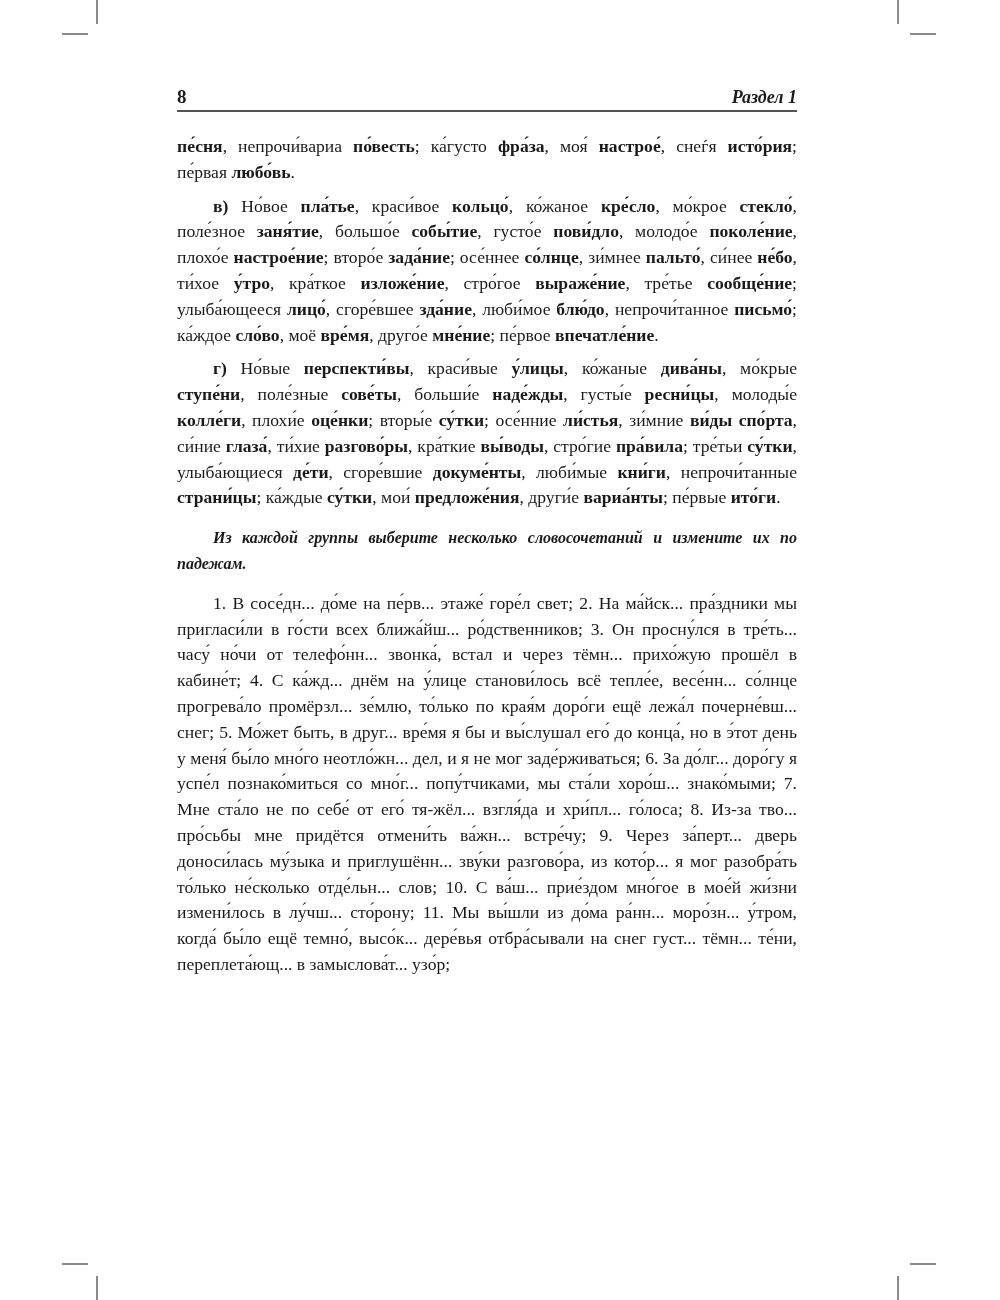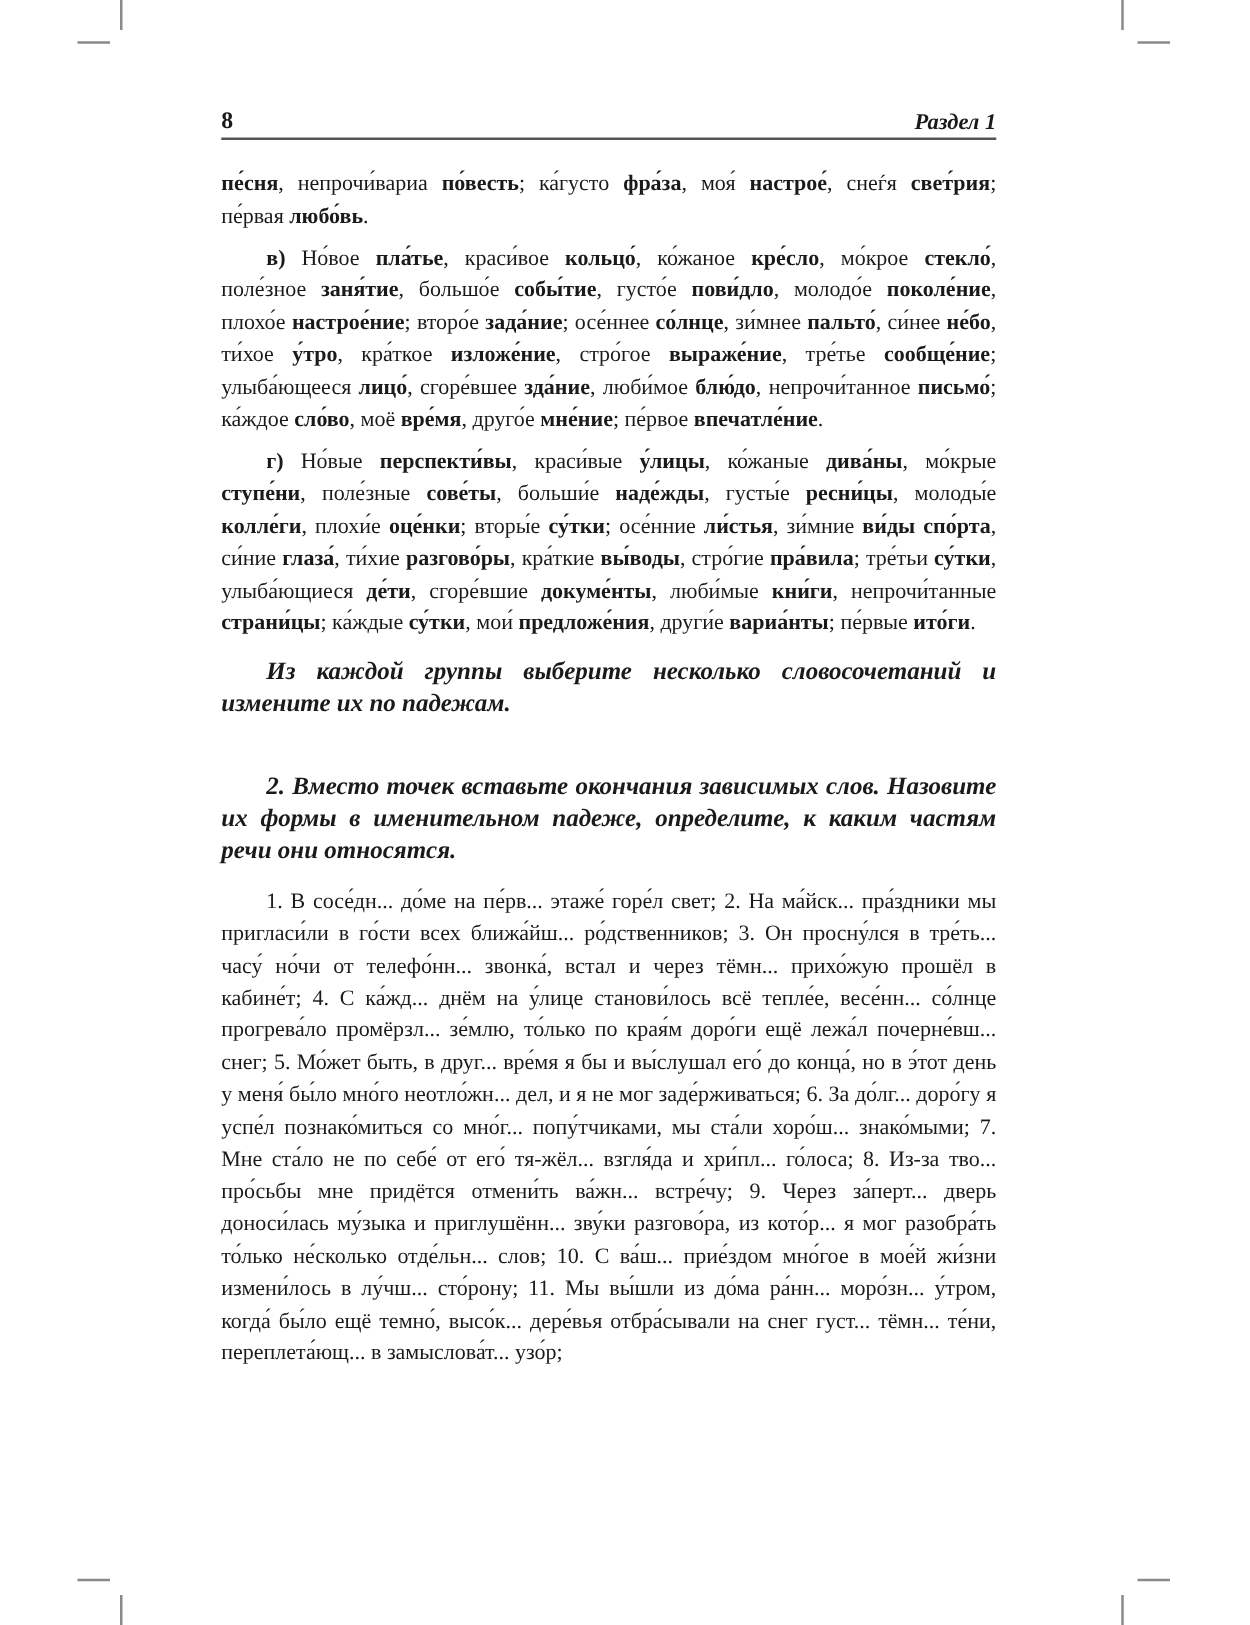--- a/index.html
+++ b/index.html
@@ -9,21 +9,21 @@
     .crop.v { width: 2px; height: 24px; }
     .crop.h { width: 26px; height: 2px; }
     .page { position: absolute; left: 177px; top: 80px; width: 620px; }
     .header { display: flex; justify-content: space-between; align-items: flex-end;
               height: 28px; border-bottom: 2px solid #555; padding-bottom: 2px; }
     .page-num { font-size: 19px; font-weight: bold; line-height: 22px; }
     .section { font-size: 18px; font-style: italic; font-weight: bold; line-height: 22px; }
     .body { margin-top: 22px; font-size: 17.6px; line-height: 25.8px; text-align: justify; }
     .body p { margin: 0; }
     .indent { text-indent: 36px; }
-    .task { font-style: italic; font-weight: bold; font-size: 20px; }
+    .task { font-style: italic; font-weight: bold; font-size: 16px; }
     .gap1 { margin-top: 14px !important; }
     .gap2 { margin-top: 40px !important; }
     .gap3 { margin-top: 8px !important; }
     b { font-weight: bold; }
   </style>
 </head>
 <body>
 
 <div class="crop v" style="left:96px; top:0;"></div>
 <div class="crop h" style="left:62px; top:33px;"></div>
@@ -34,20 +34,19 @@
 <div class="crop h" style="left:910px; top:1263px;"></div>
 <div class="crop v" style="left:897px; top:1276px;"></div>
 
 <div class="page">
   <div class="header">
     <span class="page-num">8</span>
     <span class="section">Раздел 1</span>
   </div>
 
   <div class="body">
-    <p><b>пе́сня</b><span>, непрочи́вариа </span><b>по́весть</b><span>; ка́густо </span><b>фра́за</b><span>, моя́ </span><b>настрое́</b><span>, снеѓя </span><b>свет́рия</b><span>; пе́рвая </span><b>любо́вь</b><span>.</span></p>
+    <p><b>пе́сня</b><span>, непрочи́вариа </span><b>по́весть</b><span>; ка́густо </span><b>фра́за</b><span>, моя́ </span><b>настрое́</b><span>, снеѓя </span><b>исто́рия</b><span>; пе́рвая </span><b>любо́вь</b><span>.</span></p>
     <p class="indent gap3"><b>в) </b><span>Но́вое </span><b>пла́тье</b><span>, краси́вое </span><b>кольцо́</b><span>, ко́жаное </span><b>кре́сло</b><span>, мо́крое </span><b>стекло́</b><span>, поле́зное </span><b>заня́тие</b><span>, большо́е </span><b>собы́тие</b><span>, густо́е </span><b>пови́дло</b><span>, молодо́е </span><b>поколе́ние</b><span>, плохо́е </span><b>настрое́ние</b><span>; второ́е </span><b>зада́ние</b><span>; осе́ннее </span><b>со́лнце</b><span>, зи́мнее </span><b>пальто́</b><span>, си́нее </span><b>не́бо</b><span>, ти́хое </span><b>у́тро</b><span>, кра́ткое </span><b>изложе́ние</b><span>, стро́гое </span><b>выраже́ние</b><span>, тре́тье </span><b>сообще́ние</b><span>; улыба́ющееся </span><b>лицо́</b><span>, сгоре́вшее </span><b>зда́ние</b><span>, люби́мое </span><b>блю́до</b><span>, непрочи́танное </span><b>письмо́</b><span>; ка́ждое </span><b>сло́во</b><span>, моё </span><b>вре́мя</b><span>, друго́е </span><b>мне́ние</b><span>; пе́рвое </span><b>впечатле́ние</b><span>.</span></p>
     <p class="indent gap3"><b>г) </b><span>Но́вые </span><b>перспекти́вы</b><span>, краси́вые </span><b>у́лицы</b><span>, ко́жаные </span><b>дива́ны</b><span>, мо́крые </span><b>ступе́ни</b><span>, поле́зные </span><b>сове́ты</b><span>, больши́е </span><b>наде́жды</b><span>, густы́е </span><b>ресни́цы</b><span>, молоды́е </span><b>колле́ги</b><span>, плохи́е </span><b>оце́нки</b><span>; вторы́е </span><b>су́тки</b><span>; осе́нние </span><b>ли́стья</b><span>, зи́мние </span><b>ви́ды спо́рта</b><span>, си́ние </span><b>глаза́</b><span>, ти́хие </span><b>разгово́ры</b><span>, кра́ткие </span><b>вы́воды</b><span>, стро́гие </span><b>пра́вила</b><span>; тре́тьи </span><b>су́тки</b><span>, улыба́ющиеся </span><b>де́ти</b><span>, сгоре́вшие </span><b>докуме́нты</b><span>, люби́мые </span><b>кни́ги</b><span>, непрочи́танные </span><b>страни́цы</b><span>; ка́ждые </span><b>су́тки</b><span>, мои́ </span><b>предложе́ния</b><span>, други́е </span><b>вариа́нты</b><span>; пе́рвые </span><b>ито́ги</b><span>.</span></p>
     <p class="indent task gap1">Из каждой группы выберите несколько словосочетаний и измените их по падежам.</p>
-    <p class="indent task gap2"><span>2.</span><span> Вместо точек вставьте окончания зависимых слов. Назовите их формы в именительном падеже, определите, к каким частям речи они относятся.</span></p>
     <p class="indent gap1">1. В сосе́дн... до́ме на пе́рв... этаже́ горе́л свет; 2. На ма́йск... пра́здники мы пригласи́ли в го́сти всех ближа́йш... ро́дственников; 3. Он просну́лся в тре́ть... часу́ но́чи от телефо́нн... звонка́, встал и через тёмн... прихо́жую прошёл в кабине́т; 4. С ка́жд... днём на у́лице станови́лось всё тепле́е, весе́нн... со́лнце прогрева́ло промёрзл... зе́млю, то́лько по края́м доро́ги ещё лежа́л почерне́вш... снег; 5. Мо́жет быть, в друг... вре́мя я бы и вы́слушал его́ до конца́, но в э́тот день у меня́ бы́ло мно́го неотло́жн... дел, и я не мог заде́рживаться; 6. За до́лг... доро́гу я успе́л познако́миться со мно́г... попу́тчиками, мы ста́ли хоро́ш... знако́мыми; 7. Мне ста́ло не по себе́ от его́ тя-жёл... взгля́да и хри́пл... го́лоса; 8. Из-за тво... про́сьбы мне придётся отмени́ть ва́жн... встре́чу; 9. Через за́перт... дверь доноси́лась му́зыка и приглушённ... зву́ки разгово́ра, из кото́р... я мог разобра́ть то́лько не́сколько отде́льн... слов; 10. С ва́ш... прие́здом мно́гое в мое́й жи́зни измени́лось в лу́чш... сто́рону; 11. Мы вы́шли из до́ма ра́нн... моро́зн... у́тром, когда́ бы́ло ещё темно́, высо́к... дере́вья отбра́сывали на снег густ... тёмн... те́ни, переплета́ющ... в замыслова́т... узо́р;</p>
   </div>
 </div>
 
 </body></html>

